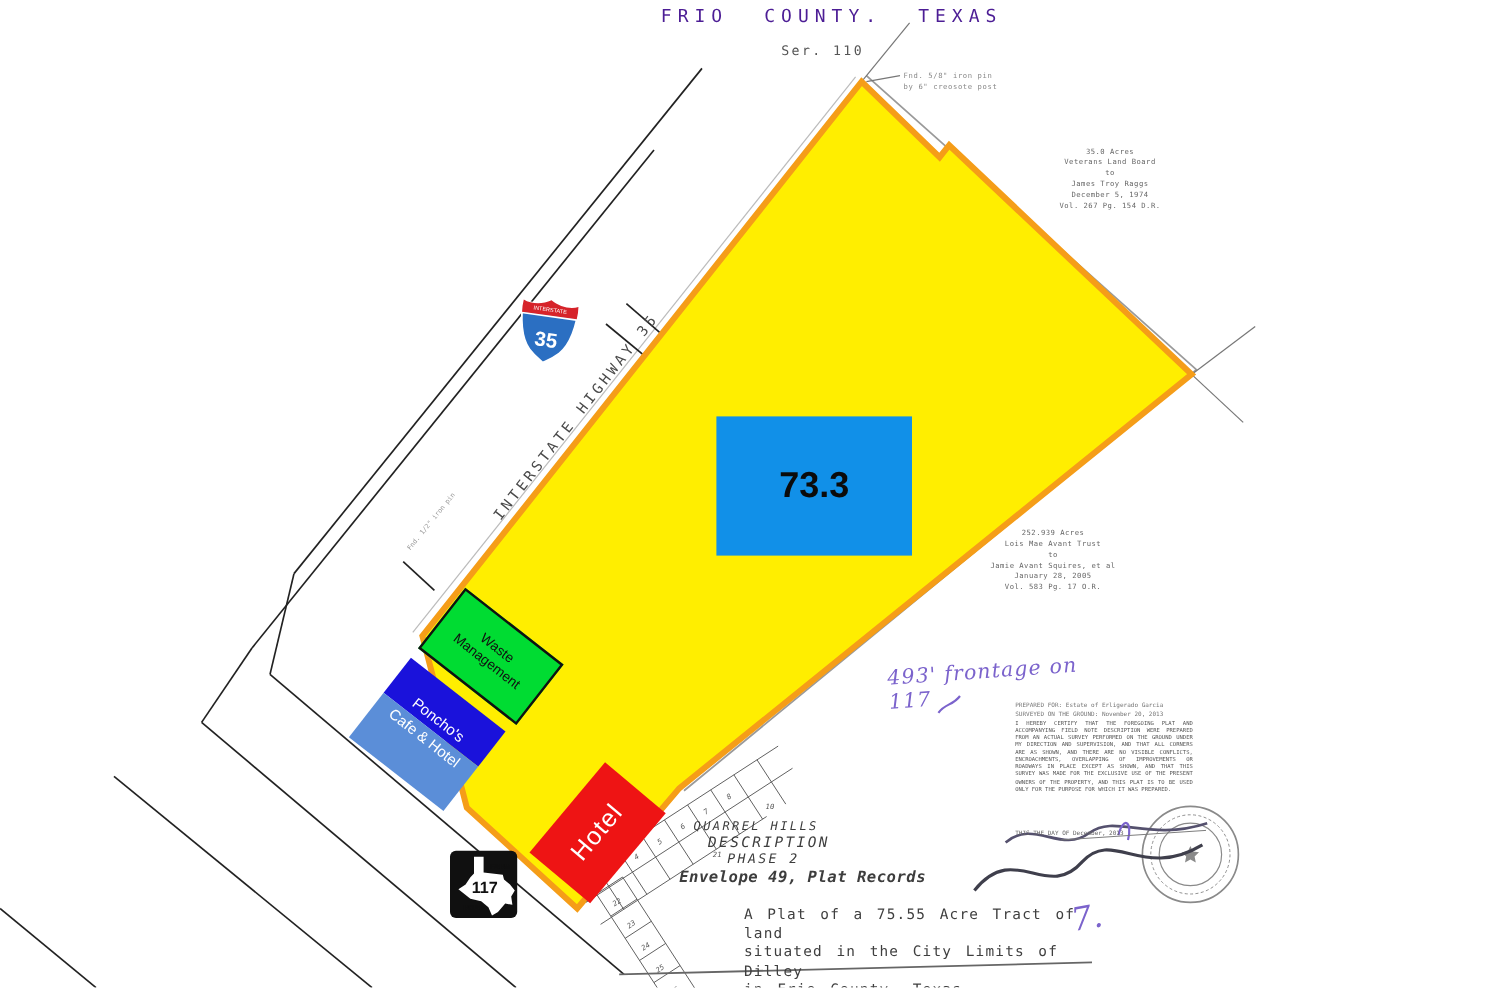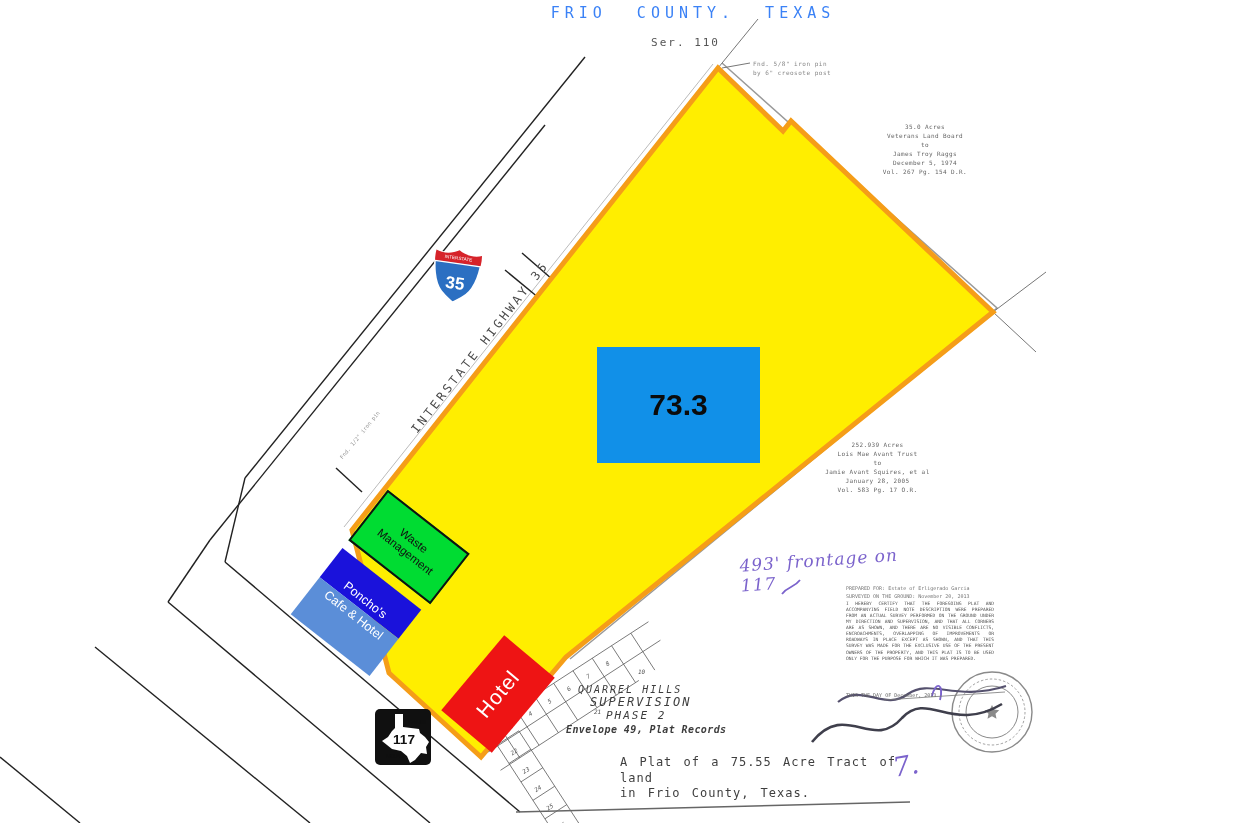--- a/index.html
+++ b/index.html
@@ -2,21 +2,21 @@
 <html><head>
 <meta charset="utf-8">
 <style>
   html,body{margin:0;padding:0;}
   body{width:1248px;height:823px;position:relative;background:#ffffff;overflow:hidden;
        font-family:"Liberation Sans",sans-serif;}
   .abs{position:absolute;}
   svg{position:absolute;left:0;top:0;}
   .mono{font-family:"DejaVu Sans Mono",monospace;}
   .title{left:548px;top:4px;width:290px;text-align:center;font-size:15px;letter-spacing:5px;
-         word-spacing:16px;color:#3b82f6;}
+         word-spacing:16px;color:#4c1d95;}
   .series{left:600px;top:36px;width:120px;text-align:right;font-size:11px;letter-spacing:2px;color:#555;}
   .deed{font-size:6px;line-height:1.5;color:#666;text-align:center;letter-spacing:.4px;}
   .deed-upper{left:855px;top:122px;width:140px;}
   .deed-right{left:810px;top:440px;width:135px;}
   .pin-note{left:753px;top:59px;font-size:6px;line-height:1.5;color:#888;letter-spacing:.5px;}
   .side-note{left:330px;top:432px;font-size:5.5px;color:#999;transform:rotate(-51deg);}
   .acres-box{left:597px;top:347px;width:163px;height:116px;background:#1190E8;display:flex;
              flex-direction:column;align-items:center;justify-content:center;}
   .acres-box div{font-weight:700;font-size:30px;color:#0b0b0b;line-height:1.45;}
   .waste-box{left:357px;top:515px;width:100px;height:60px;background:#00DC32;border:2px solid #101010;
@@ -33,21 +33,21 @@
             font-size:12px;letter-spacing:3px;color:#4a4a4a;}
   .frontage{left:740px;top:549px;width:190px;font-family:"DejaVu Serif",serif;font-style:italic;
             font-size:17px;color:#7B63CC;transform:rotate(-4deg);letter-spacing:1px;}
   .prepared{left:846px;top:584px;width:148px;font-size:5px;line-height:1.6;color:#777;}
   .cert{left:846px;top:601px;width:148px;font-size:4.6px;line-height:1.32;color:#555;text-align:justify;}
   .dated{left:846px;top:692px;width:148px;font-size:5px;color:#666;}
   .quarrel{left:578px;top:684px;color:#3d3d3d;font-style:italic;}
   .quarrel .l1{font-size:10px;letter-spacing:2px;}
   .quarrel .l2{font-size:12px;letter-spacing:2px;margin-left:12px;}
   .quarrel .l3{font-size:11px;letter-spacing:2px;margin-left:28px;}
-  .quarrel .rec{font-size:10px;font-weight:700;margin-left:-12px;margin-top:2px;letter-spacing:.4px;}
+  .quarrel .rec{font-size:13px;font-weight:700;margin-left:-12px;margin-top:2px;letter-spacing:.4px;}
   .statement{left:620px;top:755px;width:310px;font-size:12px;letter-spacing:1px;word-spacing:3px;
              color:#3f3f3f;line-height:1.3;}
   .hand-mark{left:893px;top:750px;font-family:"DejaVu Serif",serif;font-style:italic;font-size:27px;
              color:#7B63CC;transform:rotate(-10deg);}
 </style>
 </head>
 <body>
 
 <svg width="1248" height="823" viewBox="0 0 1248 823">
 
@@ -223,23 +223,24 @@
 <div class="abs prepared mono">
   <div>PREPARED FOR:  Estate of Erligerado Garcia</div>
   <div>SURVEYED ON THE GROUND:  November 20, 2013</div>
 </div>
 
 <div class="abs cert mono">I HEREBY CERTIFY THAT THE FOREGOING PLAT AND ACCOMPANYING FIELD NOTE DESCRIPTION WERE PREPARED FROM AN ACTUAL SURVEY PERFORMED ON THE GROUND UNDER MY DIRECTION AND SUPERVISION, AND THAT ALL CORNERS ARE AS SHOWN, AND THERE ARE NO VISIBLE CONFLICTS, ENCROACHMENTS, OVERLAPPING OF IMPROVEMENTS OR ROADWAYS IN PLACE EXCEPT AS SHOWN, AND THAT THIS SURVEY WAS MADE FOR THE EXCLUSIVE USE OF THE PRESENT OWNERS OF THE PROPERTY, AND THIS PLAT IS TO BE USED ONLY FOR THE PURPOSE FOR WHICH IT WAS PREPARED.</div>
 <div class="abs dated mono">THIS THE        DAY OF  December,  2013</div>
 
 <div class="abs quarrel mono">
   <div class="l1">QUARREL HILLS</div>
-  <div class="l2">SUPERVISION</div>
+  <div class="l2">DESCRIPTION</div>
   <div class="l3">PHASE 2</div>
   <div class="rec">Envelope 49, Plat Records</div>
 </div>
 
 <div class="abs statement mono">
   <div>A Plat of a 75.55 Acre Tract of land</div>
+  <div>situated in the City Limits of Dilley</div>
   <div>in Frio County, Texas.</div>
 </div>
 
 <div class="abs hand-mark">7.</div>
 
 </body></html>

